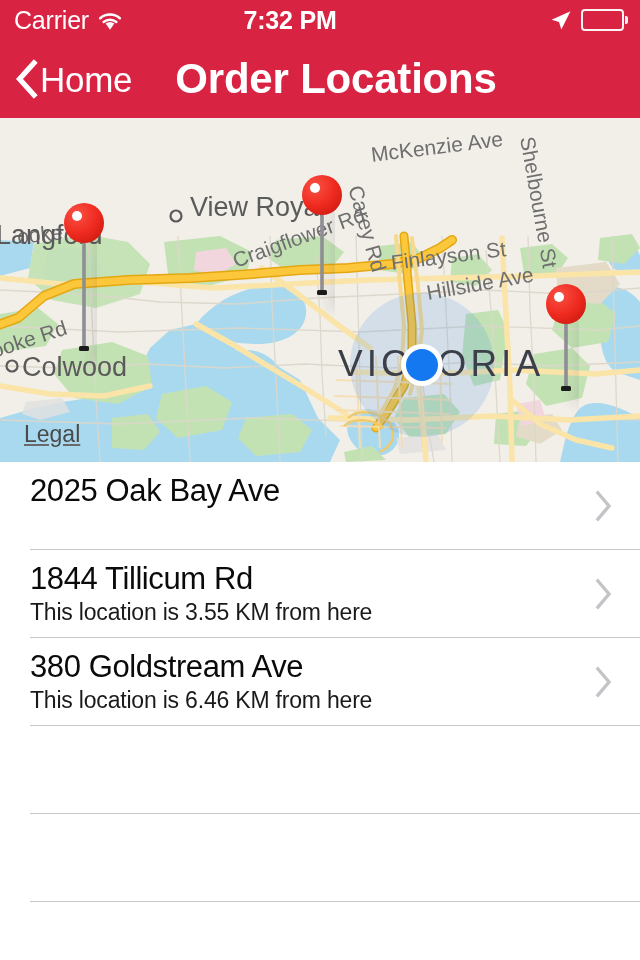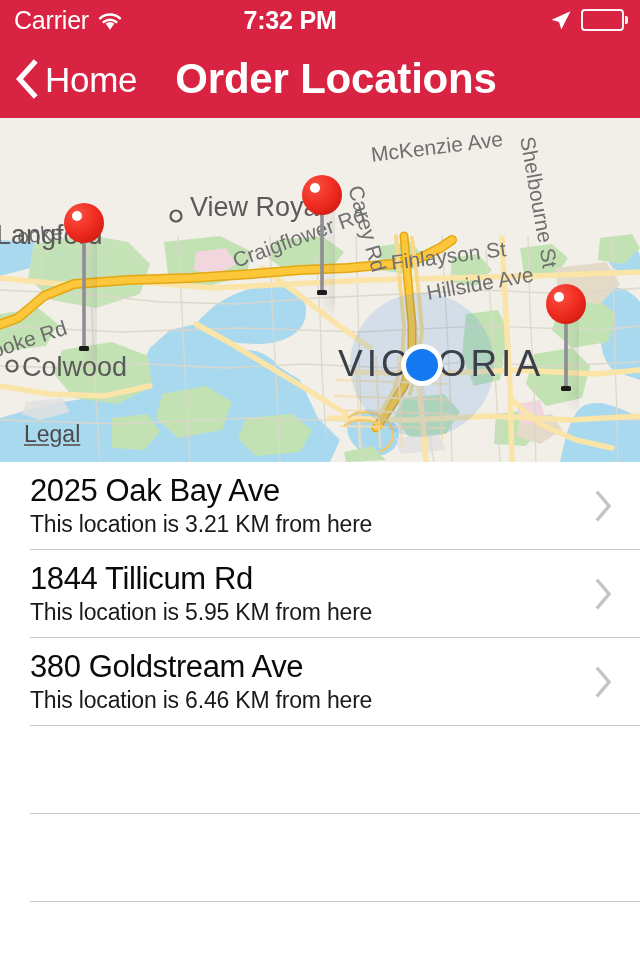--- a/index.html
+++ b/index.html
@@ -37,21 +37,21 @@
     background:#fff; border-radius:0 2px 2px 0; opacity:.95;
   }
 
   
   .navbar{
     position:absolute; top:40px; left:0; width:640px; height:78px;
     background:#d92343; color:#fff; z-index:39;
   }
   .nav-back{
     position:absolute; left:14px; top:0; height:78px;
-    display:flex; align-items:center; gap:7px; cursor:pointer;
+    display:flex; align-items:center; gap:2px; cursor:pointer;
   }
   .chev-back{ display:block; width:24px; height:40px; }
   .nav-back-label{ font-size:35px; line-height:1; letter-spacing:-0.3px; }
   .nav-title{
     position:absolute; left:16px; top:0; width:640px; height:78px;
     display:flex; align-items:center; justify-content:center;
     font-size:42px; font-weight:bold; letter-spacing:-0.2px;
     pointer-events:none;
   }
 
@@ -327,32 +327,31 @@
       <circle cx="422" cy="247" r="16" fill="#1478f0"></circle>
     </svg>
   </div>
 
   <div class="legal">Legal</div>
 
   <div class="list">
 
     <div class="row">
       <div class="row-title">2025 Oak Bay Ave</div>
-      <div class="row-sub">This location is 3.21 KM from here</div>
       <span class="row-chev">
         <svg viewBox="0 0 18 32" width="18" height="32" aria-hidden="true">
           <path d="M3 3 L14 16 L3 29" stroke="#c4c4c8" stroke-width="3.4" fill="none" stroke-linecap="square"></path>
         </svg>
       </span>
       <div class="row-sep"></div>
     </div>
 
     <div class="row">
       <div class="row-title">1844 Tillicum Rd</div>
-      <div class="row-sub">This location is 5.95 KM from here</div>
+      <div class="row-sub">This location is 3.55 KM from here</div>
       <span class="row-chev">
         <svg viewBox="0 0 18 32" width="18" height="32" aria-hidden="true">
           <path d="M3 3 L14 16 L3 29" stroke="#c4c4c8" stroke-width="3.4" fill="none" stroke-linecap="square"></path>
         </svg>
       </span>
       <div class="row-sep"></div>
     </div>
 
     <div class="row">
       <div class="row-title">380 Goldstream Ave</div>

